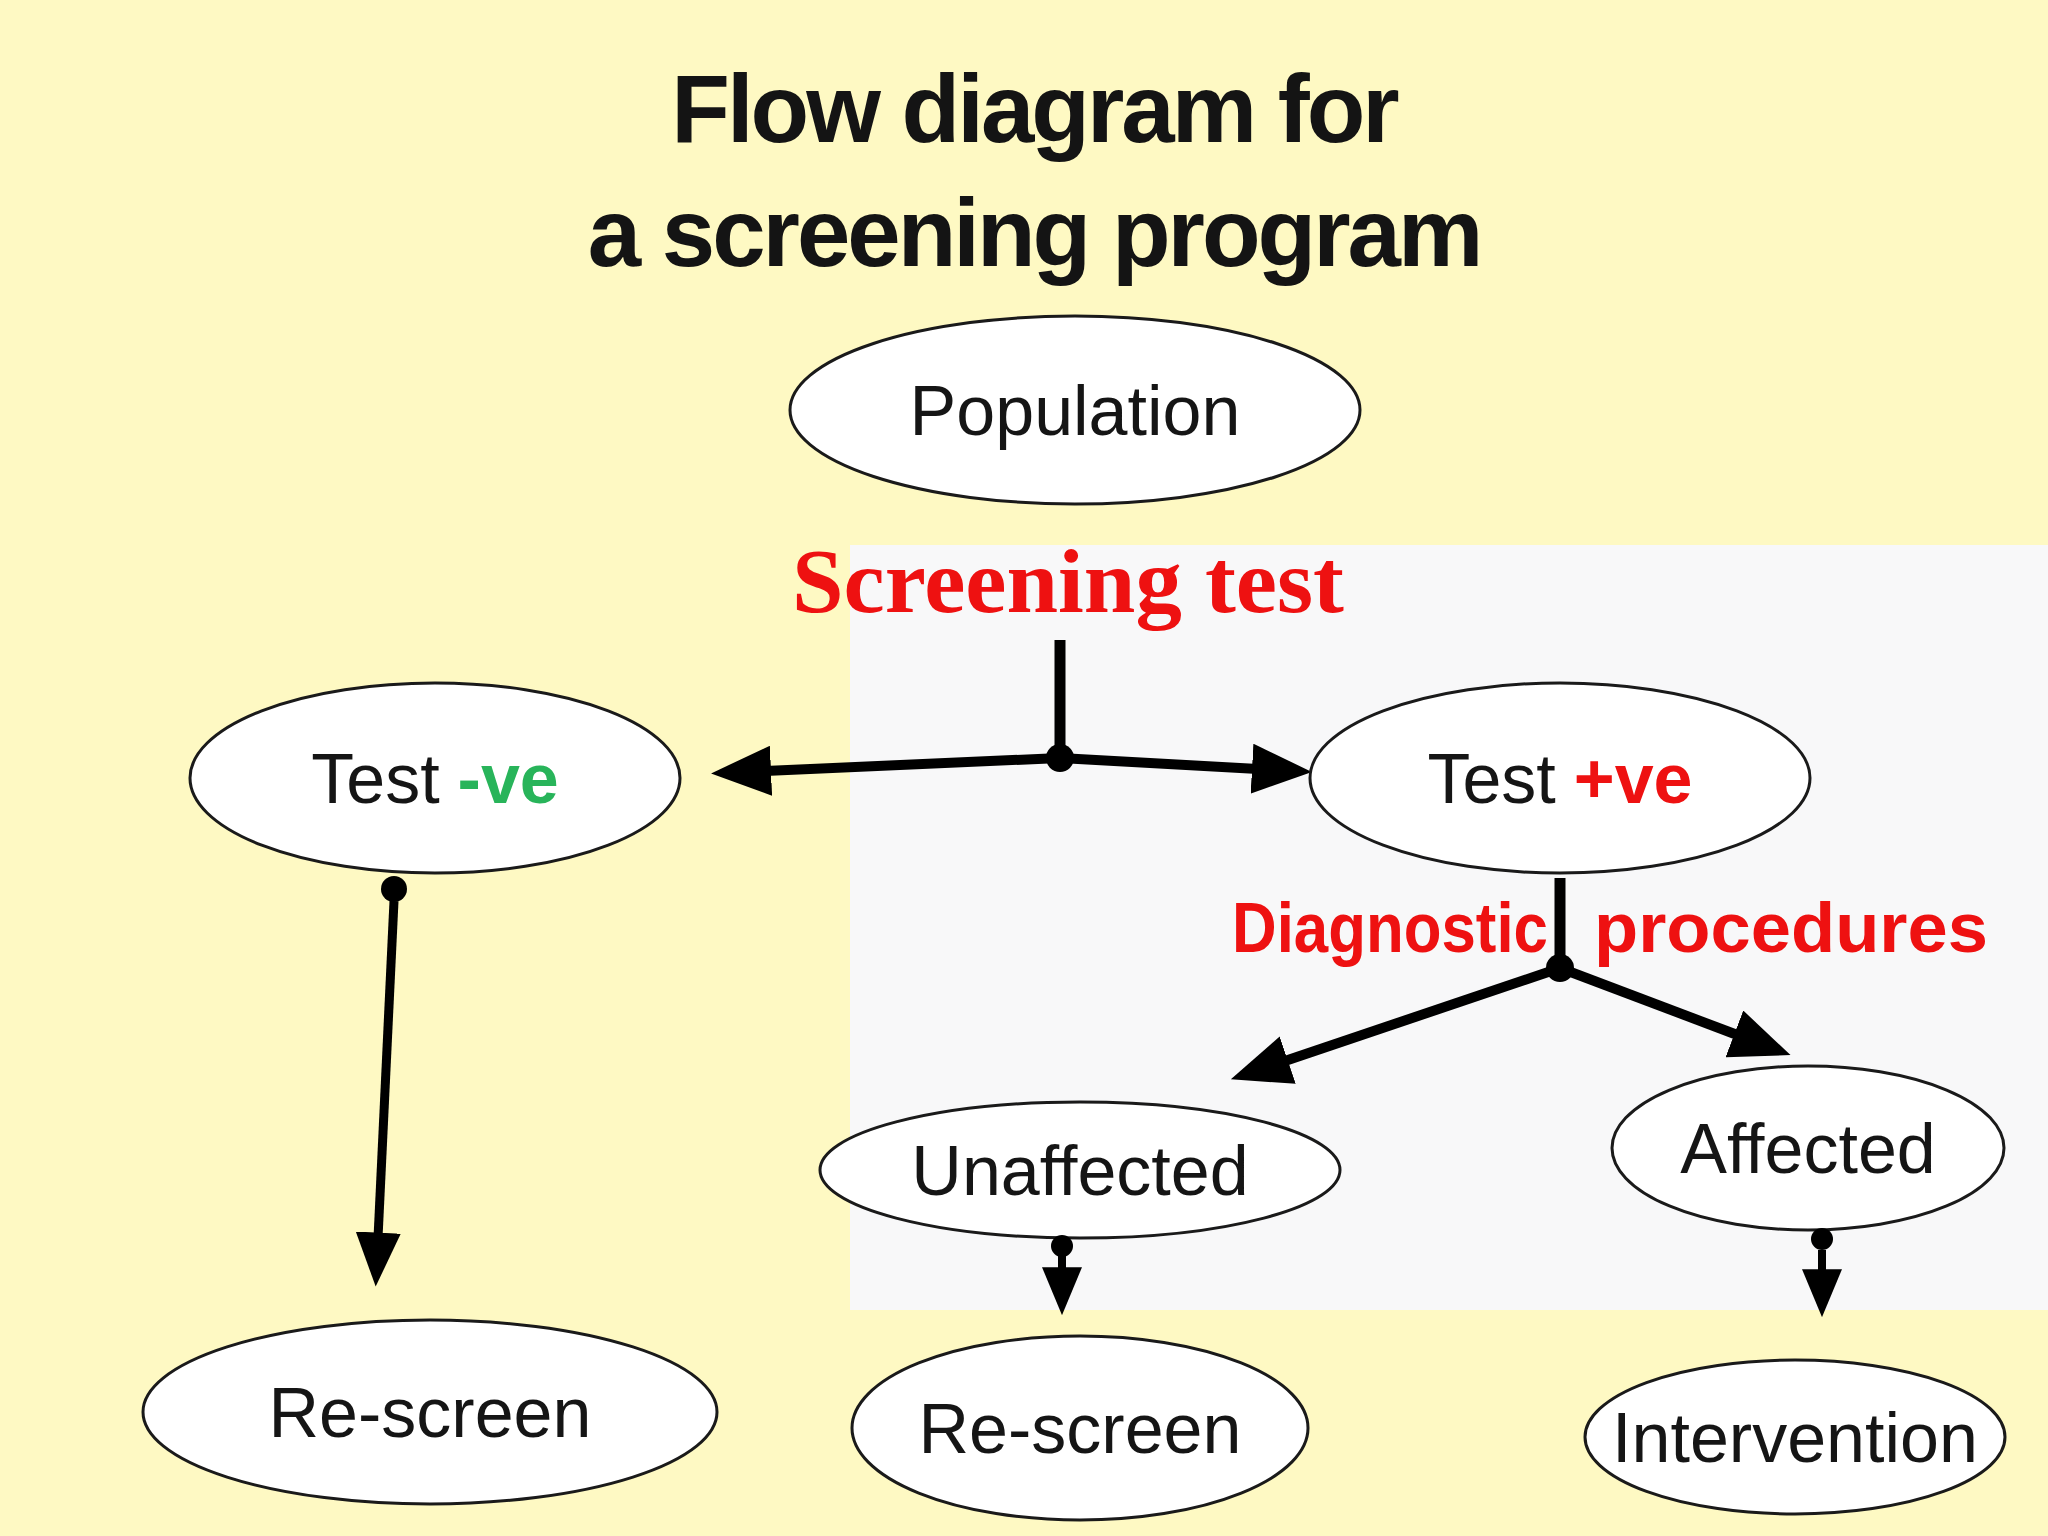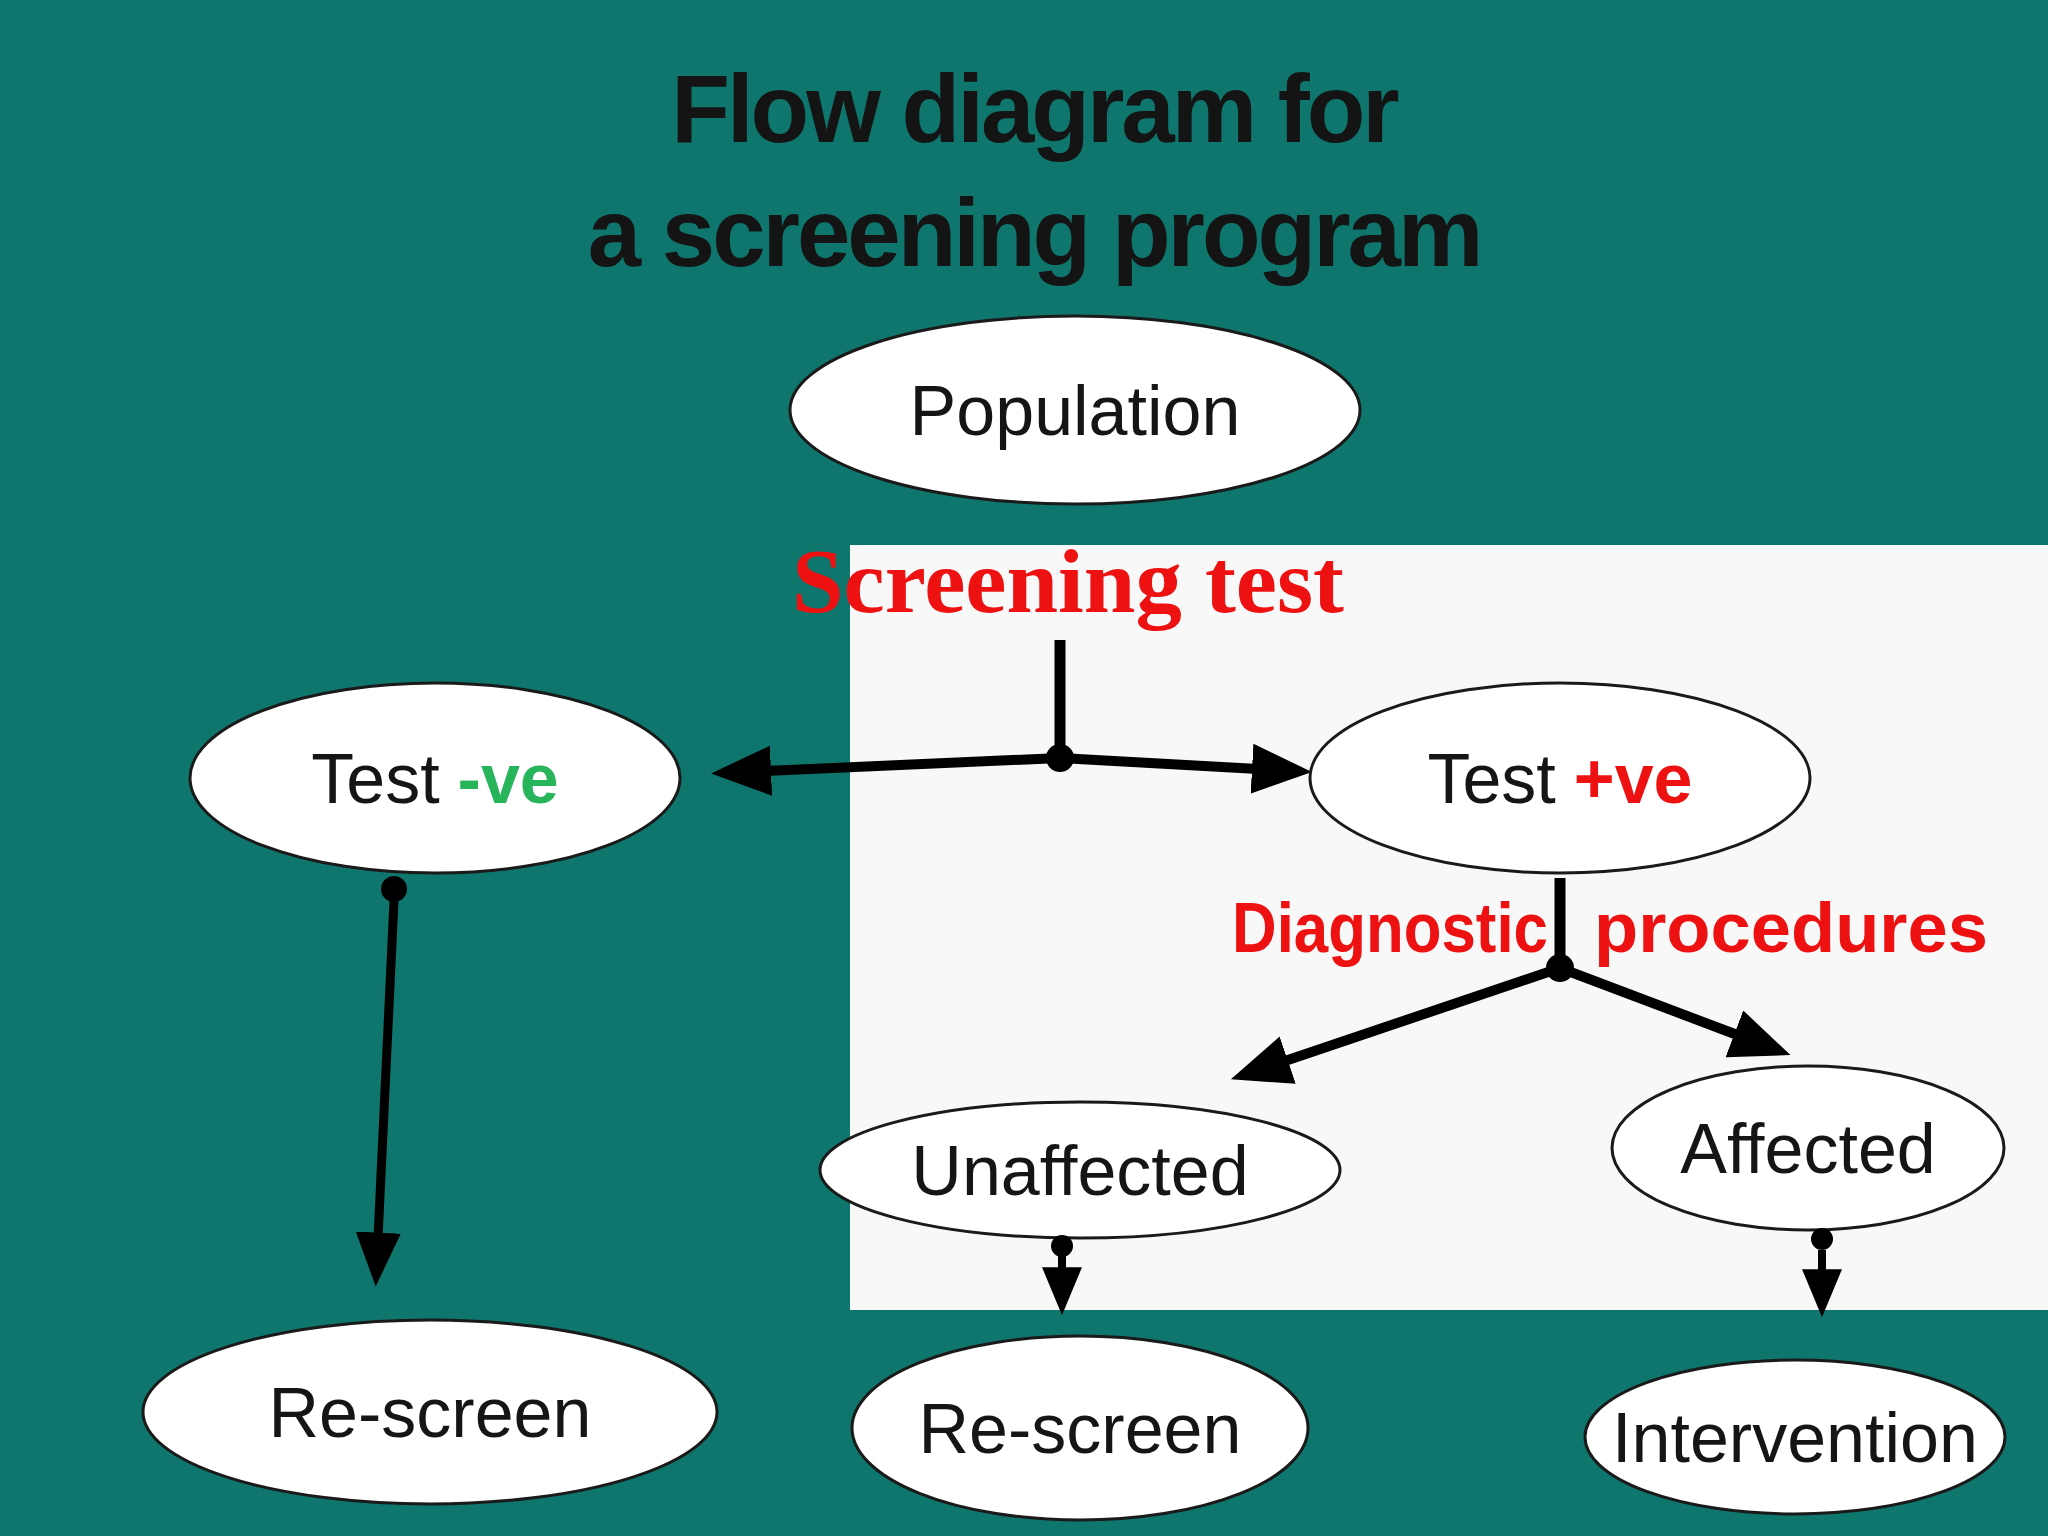--- a/index.html
+++ b/index.html
@@ -1,16 +1,16 @@
 <!DOCTYPE html>
 <html><head>
 <meta charset="utf-8">
 <style>
   html,body{margin:0;padding:0;background:#fff;}
-  .stage{width:2048px;height:1536px;position:relative;background:#0f766e;overflow:hidden;}
+  .stage{width:2048px;height:1536px;position:relative;background:#fef9c3;overflow:hidden;}
   svg{display:block;}
   text{fill:#111111;}
   .title-line{
     font-family:"Liberation Sans", sans-serif;
     font-size:96px;
     font-weight:700;
     letter-spacing:-3px;
     fill:#141414;
   }
   .node-label{

